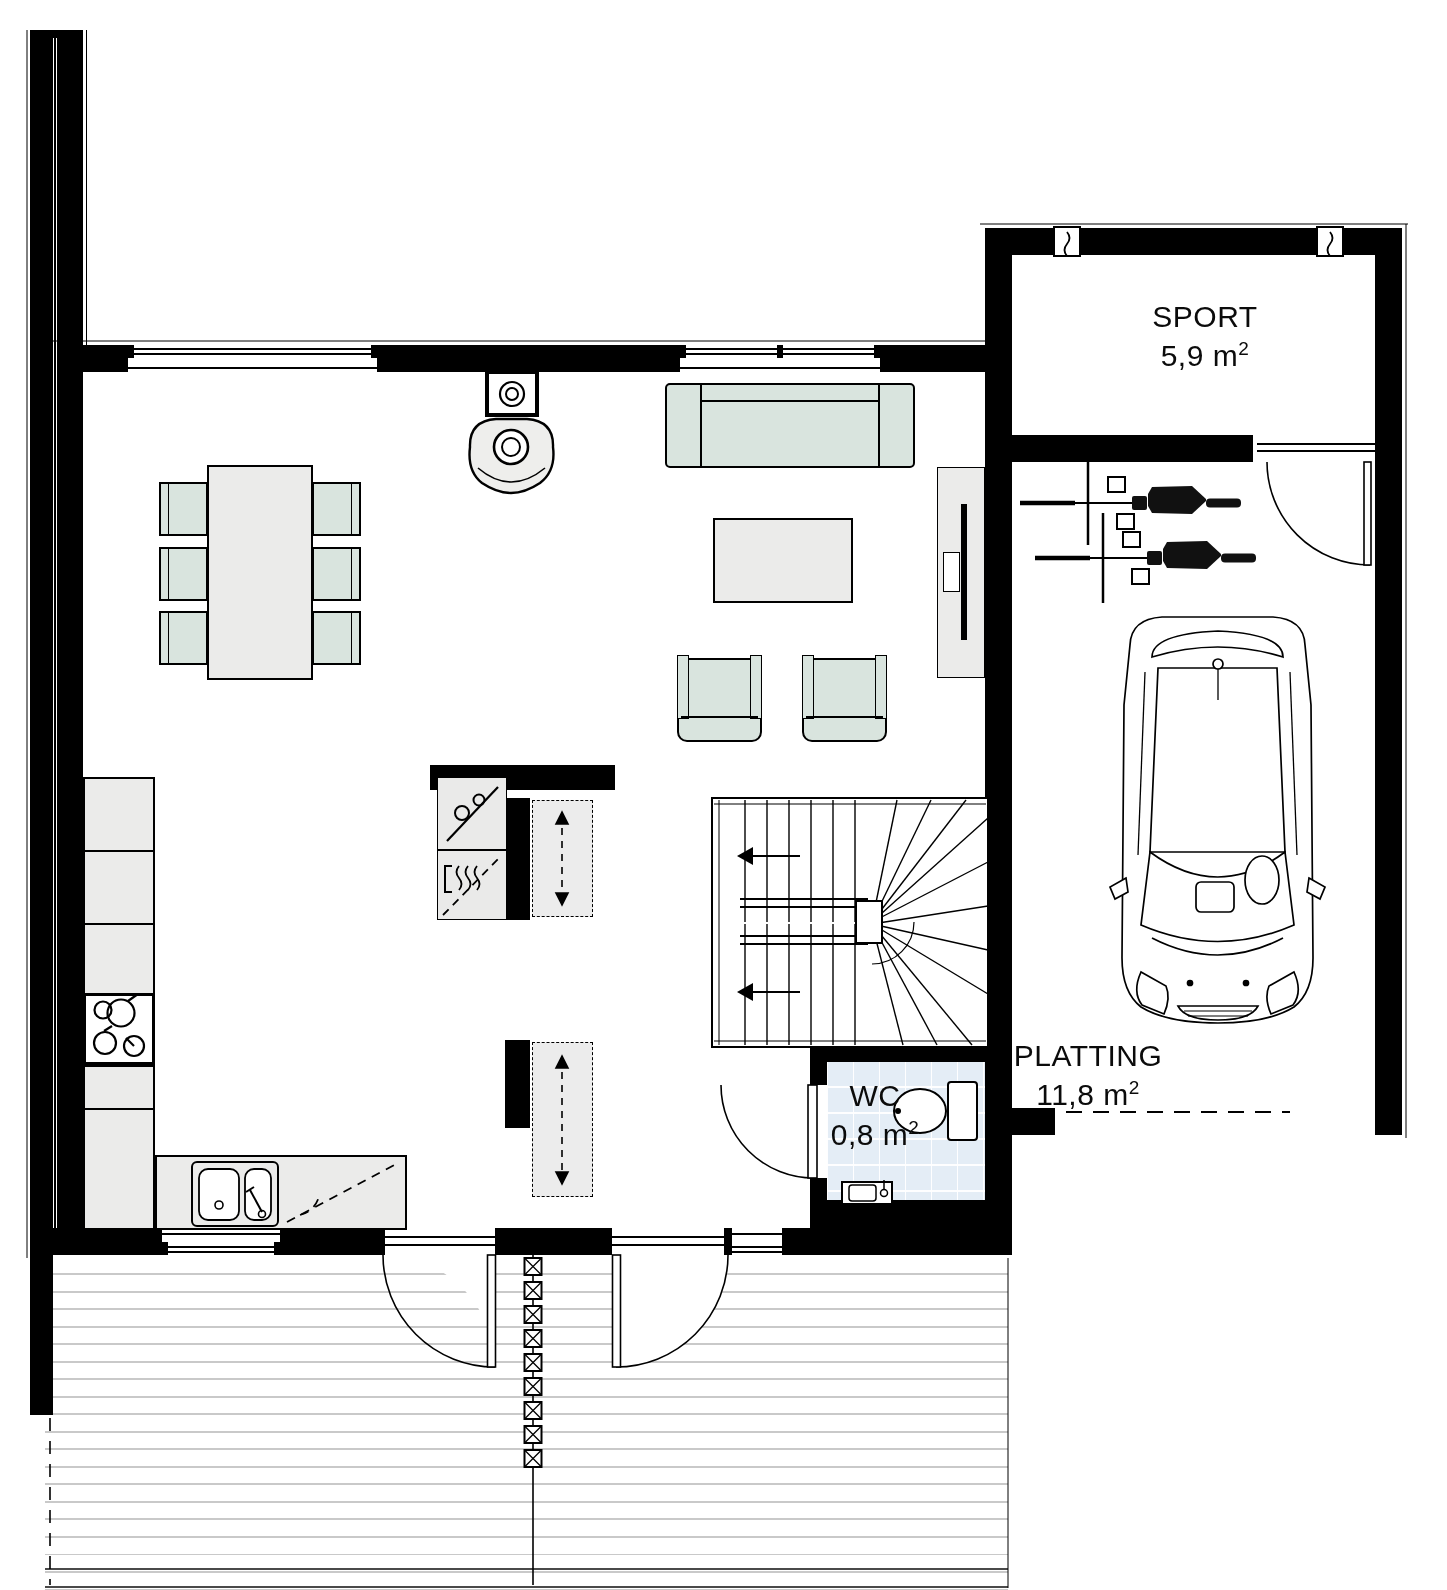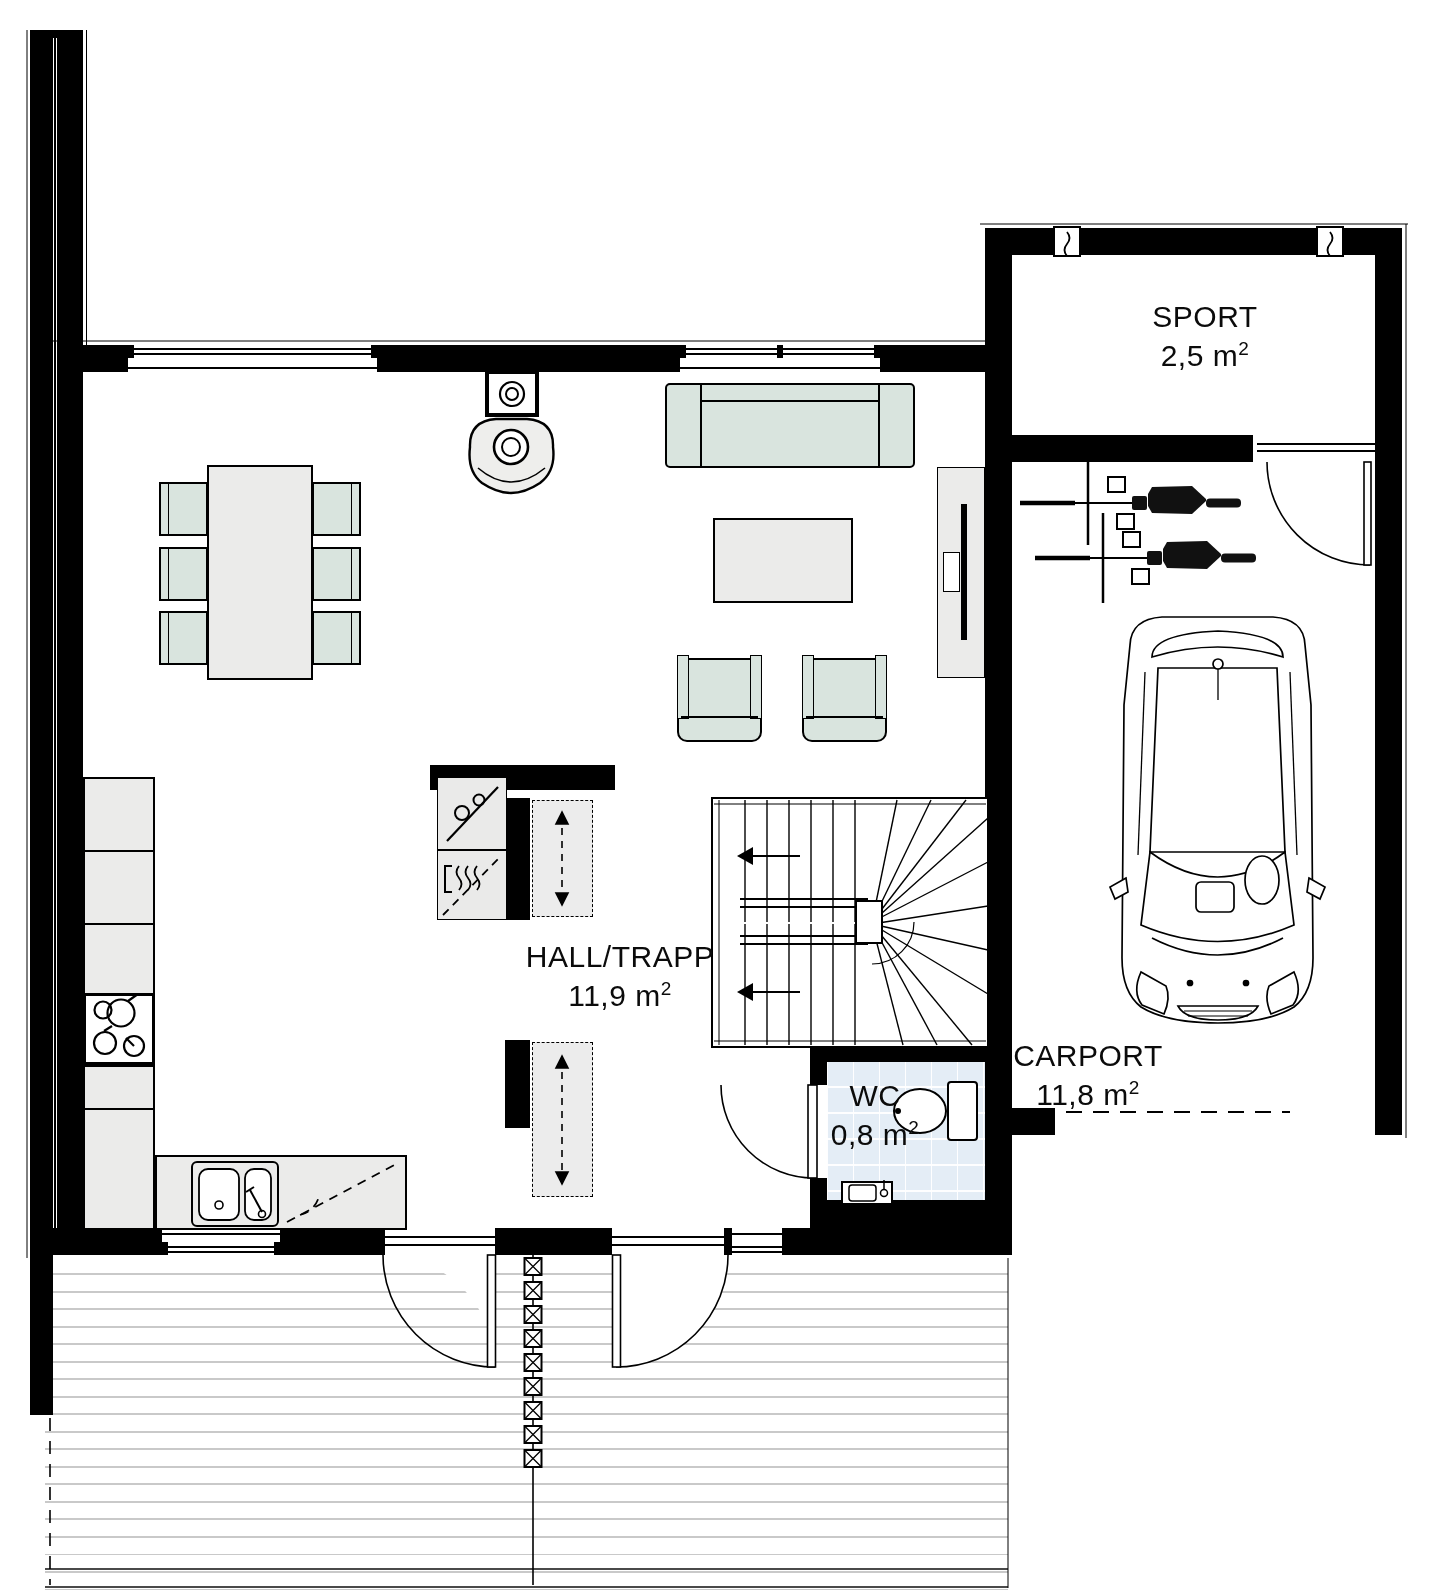--- a/index.html
+++ b/index.html
@@ -395,30 +395,26 @@
           <path d="M524.5 1330 l17 17 m0 -17 l-17 17"></path>
         <path d="M524.5 1354 l17 17 m0 -17 l-17 17"></path>
           <path d="M524.5 1378 l17 17 m0 -17 l-17 17"></path>
         <path d="M524.5 1402 l17 17 m0 -17 l-17 17"></path>
           <path d="M524.5 1426 l17 17 m0 -17 l-17 17"></path>
         <path d="M524.5 1450 l17 17 m0 -17 l-17 17"></path>
       </g>
     </g>
   </svg>
 
-  <div class="lbl" style="left:620px;top:937px;">
-    <div>HALL/TRAPP</div>
-    <div><span>11,9 m</span><sup>2</sup></div>
-  </div>
   <div class="lbl" style="left:875px;top:1076px;">
     <div>WC</div>
     <div><span>0,8 m</span><sup>2</sup></div>
   </div>
   <div class="lbl" style="left:1205px;top:297px;">
     <div>SPORT</div>
-    <div><span>2,5 m</span><sup>2</sup></div>
+    <div><span>5,9 m</span><sup>2</sup></div>
   </div>
   <div class="lbl" style="left:1088px;top:1036px;">
-    <div>CARPORT</div>
+    <div>PLATTING</div>
     <div><span>11,8 m</span><sup>2</sup></div>
   </div>
 
 </div>
 
 </body></html>

